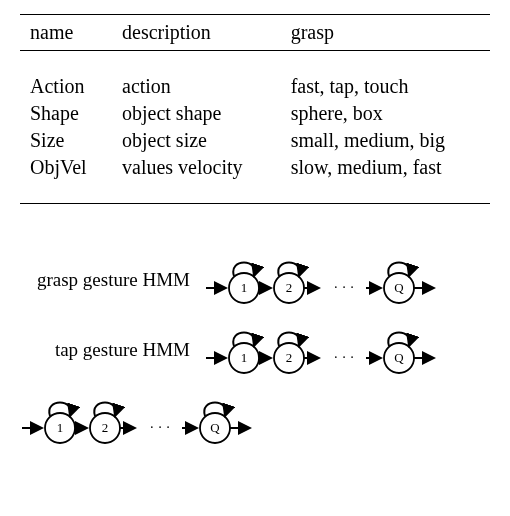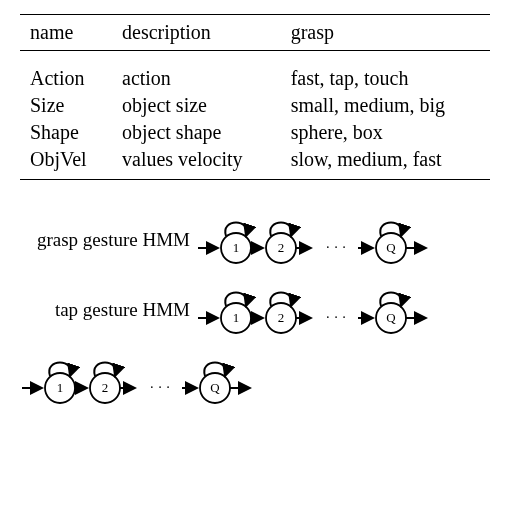--- a/index.html
+++ b/index.html
@@ -8,53 +8,53 @@
     font-family: "Times New Roman", Times, serif;
     font-size: 20px;
     color: #000;
     background: #fff;
     width: 510px;
     box-sizing: border-box;
   }
   table {
     border-collapse: collapse;
     width: 100%;
-    margin-bottom: 28px;
+    margin-bottom: 44px;
   }
   th, td {
     text-align: left;
     padding: 6px 10px;
     font-weight: normal;
   }
   thead tr {
     border-top: 1.5px solid #000;
     border-bottom: 1px solid #000;
   }
   tbody tr:last-child td {
     border-bottom: 1.5px solid #000;
   }
   .tbl-body td {
     padding: 2px 10px;
   }
   .tbl-body tr:first-child td {
-    padding-top: 16px;
+    padding-top: 24px;
   }
   .tbl-body tr:last-child td {
-    padding-bottom: 8px;
+    padding-bottom: 24px;
   }
   .hmms {
     display: flex;
     flex-direction: column;
     gap: 18px;
     padding: 6px 6px 6px 0;
   }
   .hmm-row {
     display: flex;
     align-items: center;
-    gap: 4px;
+    gap: 12px;
   }
   .hmm-label {
     font-size: 19px;
     width: 170px;
     flex-shrink: 0;
     text-align: right;
     padding-right: 2px;
   }
   .chain {
     flex-shrink: 0;
@@ -83,28 +83,28 @@
       <th>grasp</th>
     </tr>
   </thead>
   <tbody class="tbl-body">
     <tr>
       <td>Action</td>
       <td>action</td>
       <td>fast, tap, touch</td>
     </tr>
     <tr>
+      <td>Shape</td>
+      <td>object shape</td>
+      <td>sphere, box</td>
+    </tr>
+    <tr>
       <td>Size</td>
       <td>object size</td>
       <td>small, medium, big</td>
-    </tr>
-    <tr>
-      <td>Shape</td>
-      <td>object shape</td>
-      <td>sphere, box</td>
     </tr>
     <tr>
       <td>ObjVel</td>
       <td>values velocity</td>
       <td>slow, medium, fast</td>
     </tr>
   </tbody>
 </table>
 
 <div class="hmms">

